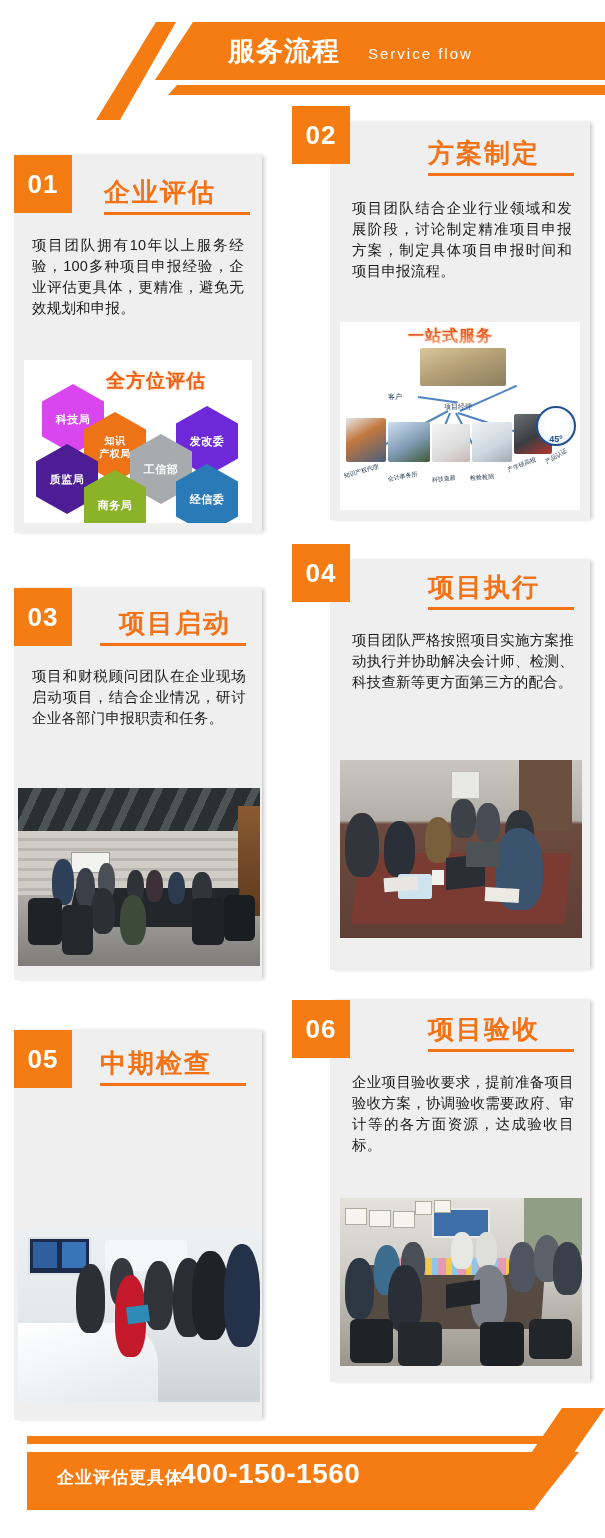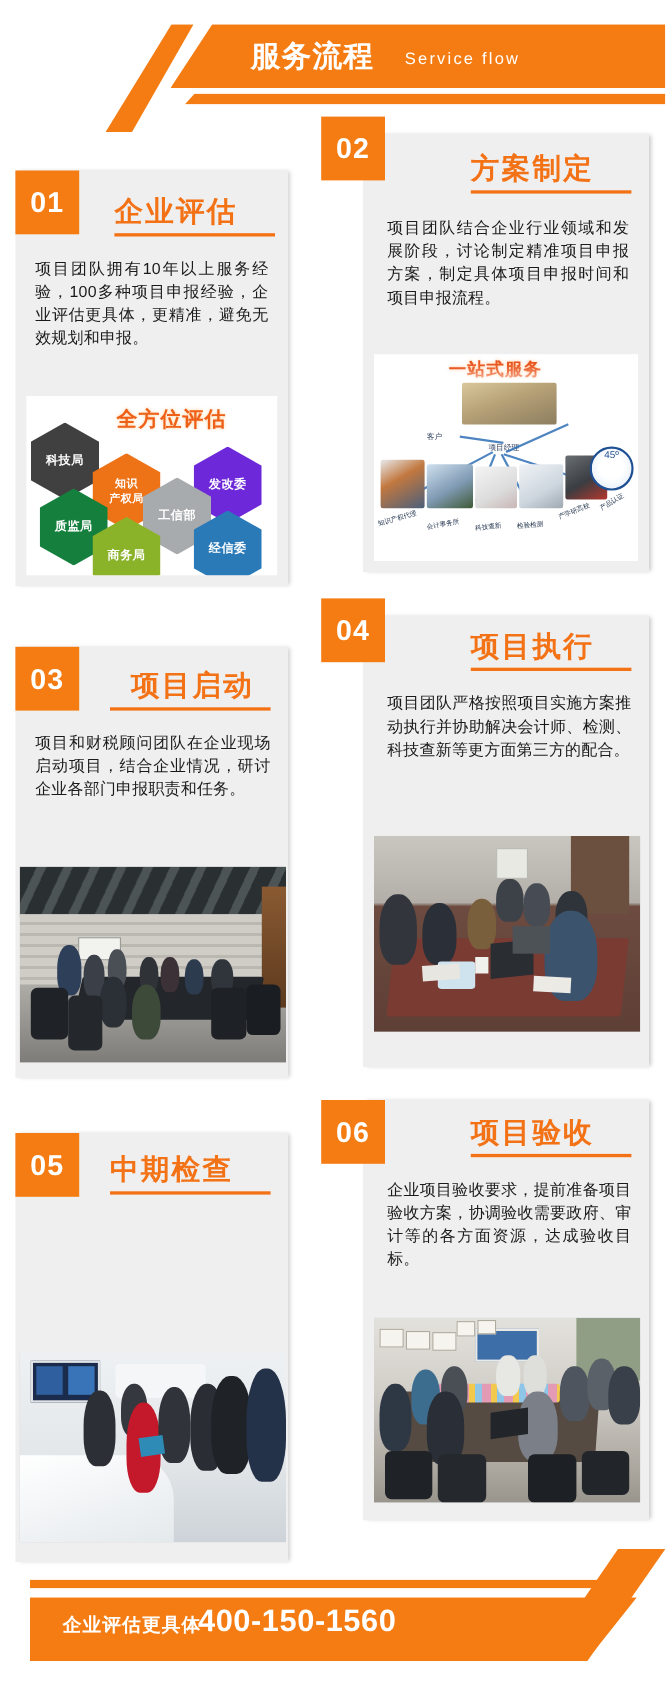--- a/index.html
+++ b/index.html
@@ -185,22 +185,22 @@
     background: #2f6fb5;
     transform-origin: left center;
     opacity: .85;
   }
   .svc-seal {
     position: absolute;
     width: 40px; height: 40px;
     border-radius: 50%;
     border: 2px solid #1e4f93;
     background: radial-gradient(circle at 50% 45%, #ffffff 40%, #dce8f7 100%);
-    display: flex; align-items: flex-start; justify-content: center;
-    font-size: 9px; font-weight: normal; color: #1e4f93;
+    display: flex; align-items: flex-end; justify-content: center;
+    font-size: 9px; font-weight: bold; color: #1e4f93;
   }
 
   
   .ph-ceiling { position:absolute; left:0; top:0; width:100%; height:26%;
     background:linear-gradient(180deg,#3c4244 0%,#22282a 60%,#4a5153 100%); }
   .ph-wall { position:absolute; left:0; top:20%; width:100%; height:42%;
     background:linear-gradient(180deg,#dcdcd8 0%,#c6c6c0 100%); }
   .ph-floor { position:absolute; left:0; bottom:0; width:100%; height:40%;
     background:linear-gradient(180deg,#b9b7b2 0%,#8d8b86 100%); }
   .ph-table { position:absolute; background:#2c2e30; border-radius:3px; }
@@ -232,31 +232,31 @@
   </div>
 
   <div class="card" style="left:14px; top:155px; width:248px; height:378px;">
     <div class="card-inner">
       <div class="card-title" style="left:90px; top:20px;">企业评估</div>
       <div class="title-rule" style="left:90px; top:57px; width:146px;"></div>
       <div class="card-body" style="left:18px; top:80px; width:212px;">项目团队拥有10年以上服务经验，100多种项目申报经验，企业评估更具体，更精准，避免无效规划和申报。</div>
 
       <div class="hexwrap" style="left:10px; top:205px; width:228px; height:163px;">
         <div class="hex-title" style="left:82px; top:8px;">全方位评估</div>
-        <div class="hex" style="left:4px; top:24px; background:#404040;">
+        <div class="hex" style="left:18px; top:24px; background:#d946ef;">
             <span>科技局</span>
           </div>
         <div class="hex" style="left:60px; top:52px; background:#ee7216; font-size:10px;">
             <span style="white-space:pre-line">知识
 产权局</span>
           </div>
         <div class="hex" style="left:152px; top:46px; background:#6d28d9;">
             <span>发改委</span>
           </div>
-        <div class="hex" style="left:12px; top:84px; background:#15803d;">
+        <div class="hex" style="left:12px; top:84px; background:#4c1d95;">
             <span>质监局</span>
           </div>
         <div class="hex" style="left:106px; top:74px; background:#a8abad;">
             <span>工信部</span>
           </div>
         <div class="hex" style="left:60px; top:110px; background:#8bb32a;">
             <span>商务局</span>
           </div>
         <div class="hex" style="left:152px; top:104px; background:#2b7ab8;">
             <span>经信委</span>

